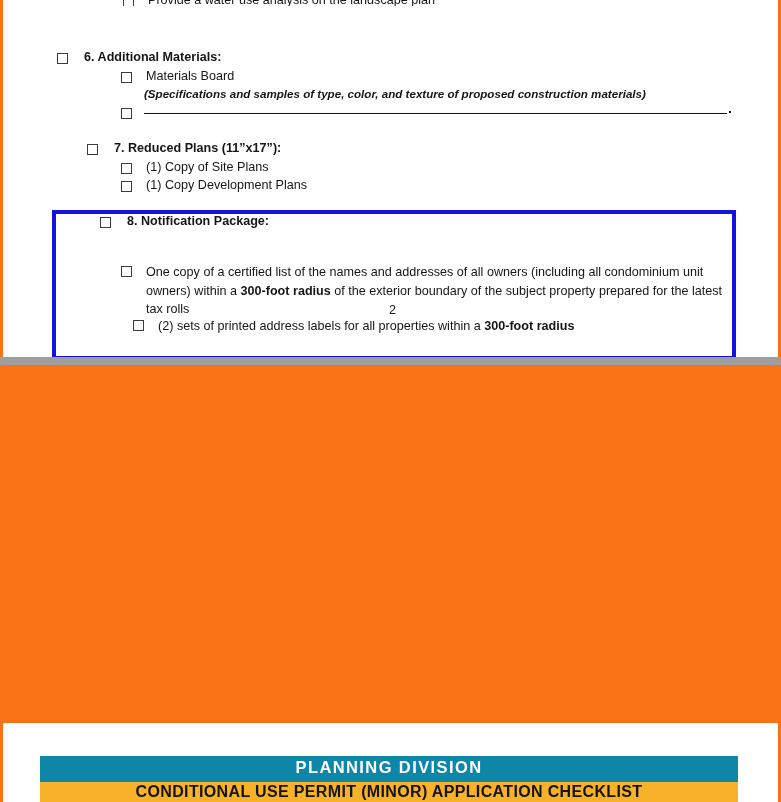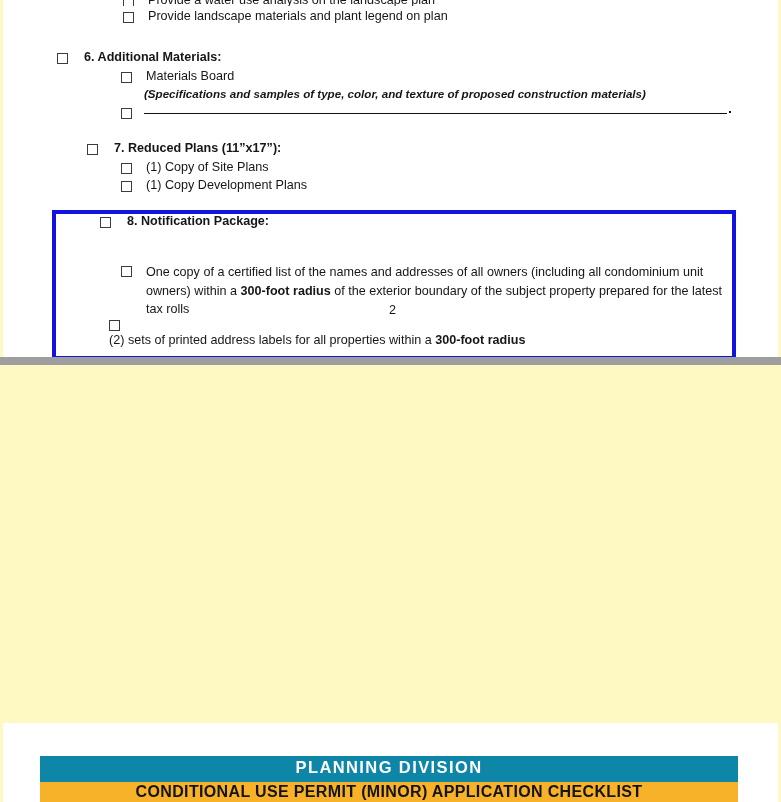--- a/index.html
+++ b/index.html
@@ -14,21 +14,21 @@
     overflow: hidden;
     position: relative;
   }
 
   
   .viewport {
     position: absolute;
     left: 0; top: 0;
     width: 781px;
     height: 802px;
-    background: #fef9c3;
+    background: #f97316;
   }
   .page {
     position: absolute;
     left: 3px;
     width: 775px;
     background: #ffffff;
     overflow: hidden;
   }
   .page-one  { top: -1px;  height: 358px; }
   .page-gap  { position:absolute; left:0; top:357px; width:781px; height:8px; background:#9e9e9e; }
@@ -122,24 +122,20 @@
 
   <div class="page page-one doc">
 
     <div class="cut-top" style="left:120px; top:-6px; width:640px; height:13px;">
       <div class="row lvl2" style="left:0; top:0;">
         <span class="cbx"></span>
         <span class="lbl">Provide a water use analysis on the landscape plan</span>
       </div>
     </div>
 
-    <div class="row lvl2" style="left:120px; top:10px;">
-      <span class="cbx"></span>
-      <span class="lbl">Provide landscape materials and plant legend on plan</span>
-    </div>
 
     <div class="row lvl1 b" style="left:54px; top:51px;">
       <span class="cbx"></span>
       <span class="lbl">6. Additional Materials:</span>
     </div>
 
     <div class="row lvl2" style="left:118px; top:70px;">
       <span class="cbx"></span>
       <span class="lbl">Materials Board</span>
     </div>
@@ -176,21 +172,21 @@
       <span class="lbl">8. Notification Package:</span>
     </div>
 
     <div class="row lvl2 wrapbox" style="left:118px; top:233px; width:605px;">
       <span class="cbx"></span>
       <span class="lbl" style="line-height:18.5px;">
         <span>One copy of a certified list of the names and addresses of all owners (including all condominium unit owners) within a </span><span class="b">300-foot radius</span><span> of the exterior boundary of the subject property prepared for the latest tax rolls</span>
       </span>
     </div>
 
-    <div class="row lvl2 wrapbox" style="left:106px; top:287px; width:605px;flex-direction:column;">
+    <div class="row lvl2 wrapbox" style="left:130px; top:287px; width:605px;">
       <span class="cbx"></span>
       <span class="lbl" style="line-height:18.5px;">
         <span>(2) sets of printed address labels for all properties within a </span><span class="b">300-foot radius</span>
       </span>
     </div>
 
     <div class="page-number" style="left:386px; top:304px;">2</div>
   </div>
 
   <div class="page-gap"></div>

